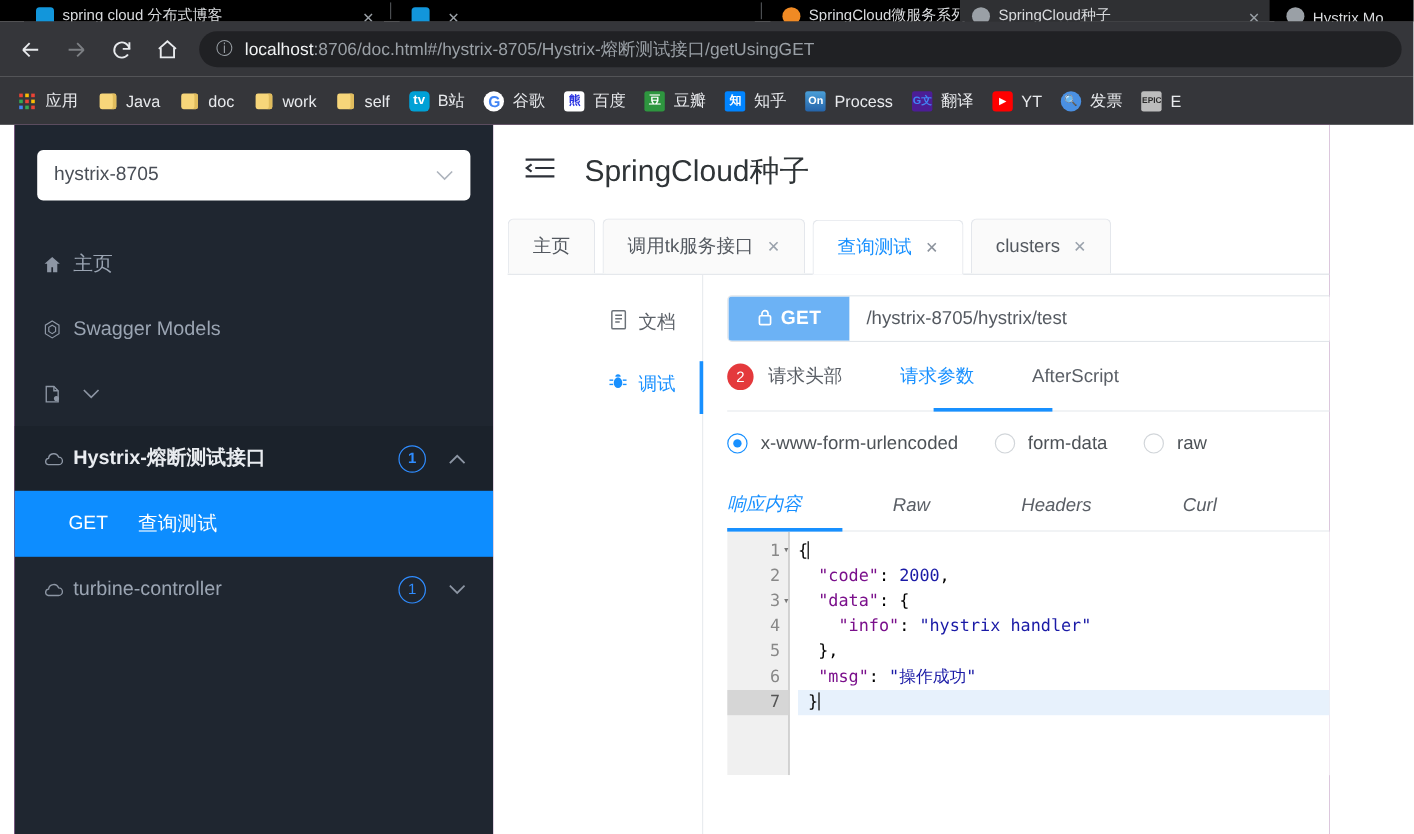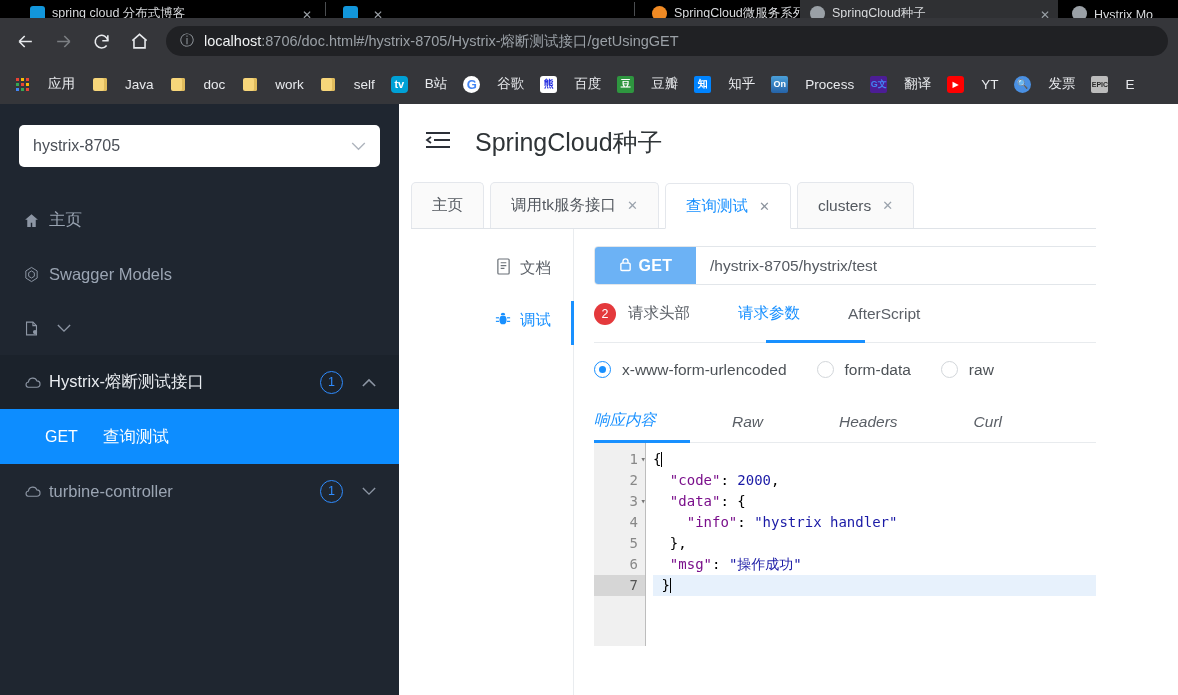--- a/index.html
+++ b/index.html
@@ -53,21 +53,21 @@
   .omni-icon { color: #9aa0a6; font-size: 14px; margin-right: 10px; flex: none; }
   .omni-url { font-size: 14.5px; color: #9aa0a6; white-space: nowrap; }
   .omni-url .host { color: #f1f3f4; }
 
   .bookmarks {
     position: absolute; top: 64px; left: 0; width: 1178px; height: 40px;
     background: #35363a; display: flex; align-items: center; padding: 0 8px;
     overflow: hidden;
   }
   .bm { display: flex; align-items: center; margin-right: 4px; padding: 4px 6px;
-        border-radius: 4px; color: #e8eaed; font-size: 13.5px; white-space: nowrap; flex: none; gap: 10px; }
+        border-radius: 4px; color: #e8eaed; font-size: 13.5px; white-space: nowrap; flex: none; }
   .bm-ico { width: 17px; height: 17px; margin-right: 7px; flex: none;
             display: flex; align-items: center; justify-content: center;
             font-size: 11px; border-radius: 3px; overflow: hidden; }
   .ico-apps { display: grid; grid-template-columns: repeat(3,3px); grid-template-rows: repeat(3,3px);
               gap: 2px; width: 13px; height: 13px; }
   .ico-apps i { width: 3px; height: 3px; display: block; }
   .ico-folder { background: #f7d67a; border-radius: 2px; width: 14px; height: 13px;
                 box-shadow: inset -3px 0 0 #e0bc5d; }
   .ico-bili { background: #00a1d6; border-radius: 4px; color:#fff; font-weight: bold; }
   .ico-google { background: #fff; border-radius: 50%; color: #4285f4; font-weight: bold; font-size: 13px; }
@@ -75,21 +75,21 @@
   .ico-douban { background: #2e963f; color: #fff; font-weight: bold; font-size: 10px; border-radius: 2px;}
   .ico-zhihu { background: #0084ff; color: #fff; font-weight: bold; font-size: 10px; border-radius: 2px;}
   .ico-on { background: linear-gradient(#4a9fd8,#2563a8); color: #fff; font-weight: bold; font-size: 9px; border-radius: 2px;}
   .ico-trans { background: #4c1d95; color: #4285f4; font-weight: bold; font-size: 9px; border-radius: 2px;}
   .ico-yt { background: #ff0000; border-radius: 3px; color:#fff; font-size: 8px; }
   .ico-fapiao { background: #4a90e2; border-radius: 50%; color: #fff; font-size: 9px; }
   .ico-epic { background: #bcbcbc; color: #2a2a2a; font-size: 7px; border-radius: 2px; font-weight: bold; }
 
   
   .page {
-    position: absolute; top: 104px; left: 0; width: 1096px; height: 591px;
+    position: absolute; top: 104px; left: 12px; width: 1096px; height: 591px;
     background: #701a75; overflow: hidden;
   }
 
   
   .sidebar {
     position: absolute; left: 0; top: 0; width: 399px; height: 591px;
     background: #1f2630; overflow: hidden;
   }
   .svc-select {
     margin: 21px 19px 0 19px; height: 42px; background: #fff; border-radius: 5px;
@@ -105,21 +105,21 @@
   }
   .nav-item .nico { width: 26px; flex: none; display: flex; align-items: center;
                     font-size: 16px; color: #8d96a4; }
   .nav-item .nlabel { flex: 1 1 auto; white-space: nowrap; }
   .nav-item .nchev { color: #8d96a4; font-size: 13px; margin-left: 8px; }
   .nav-item .nbadge {
     width: 23px; height: 23px; border-radius: 50%; border: 1px solid #2f8cff;
     color: #2f8cff; font-size: 12.5px; display: flex; align-items: center;
     justify-content: center; margin-right: 11px; flex: none;
   }
-  .nav-item.group-open { background: #1b222b; color: #e7eaee; }
+  .nav-item.group-open { background: #1b222b; color: #e7eaee; font-weight: bold; }
   .nav-item.group-open .nlabel { color: #e9ecf0; }
 
   .api-item {
     height: 55px; background: #0d8dff; display: flex; align-items: center;
     padding: 0 23px; color: #fff; font-size: 16.5px;
   }
   .api-item .method { width: 80px; flex: none; padding-left: 22px; font-size: 16px; }
   .api-item .aname { white-space: nowrap; }
 
   

